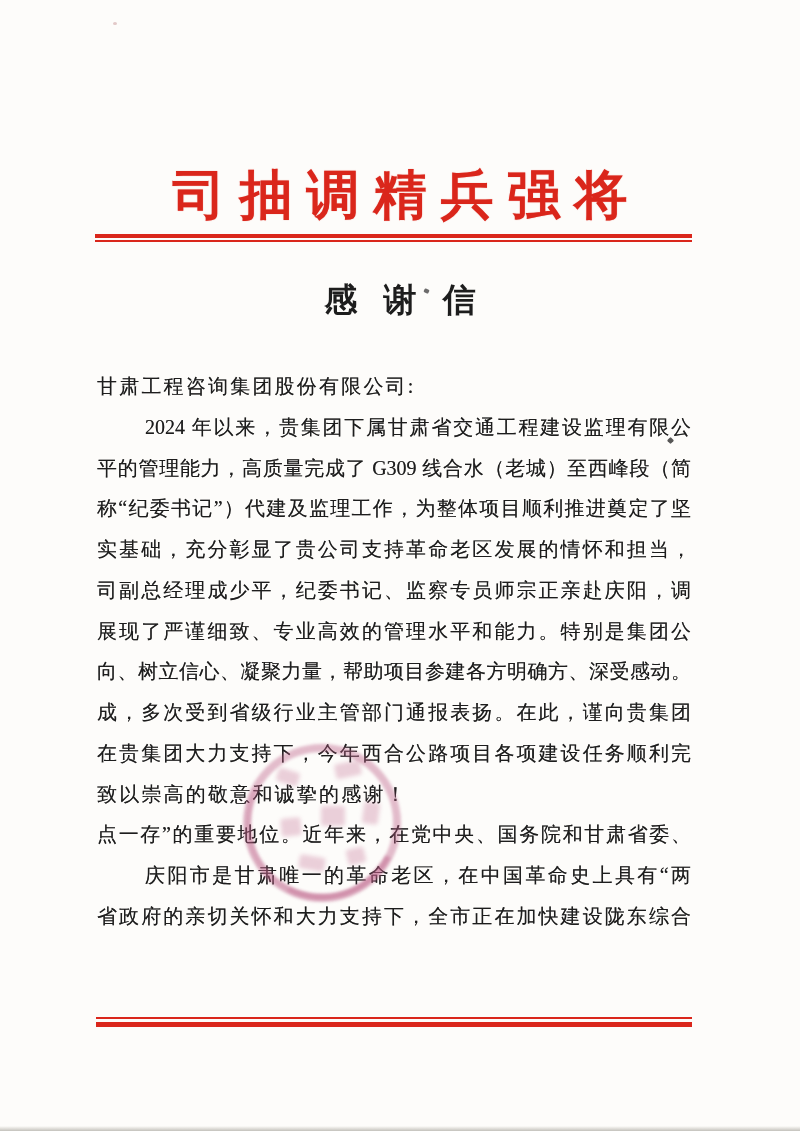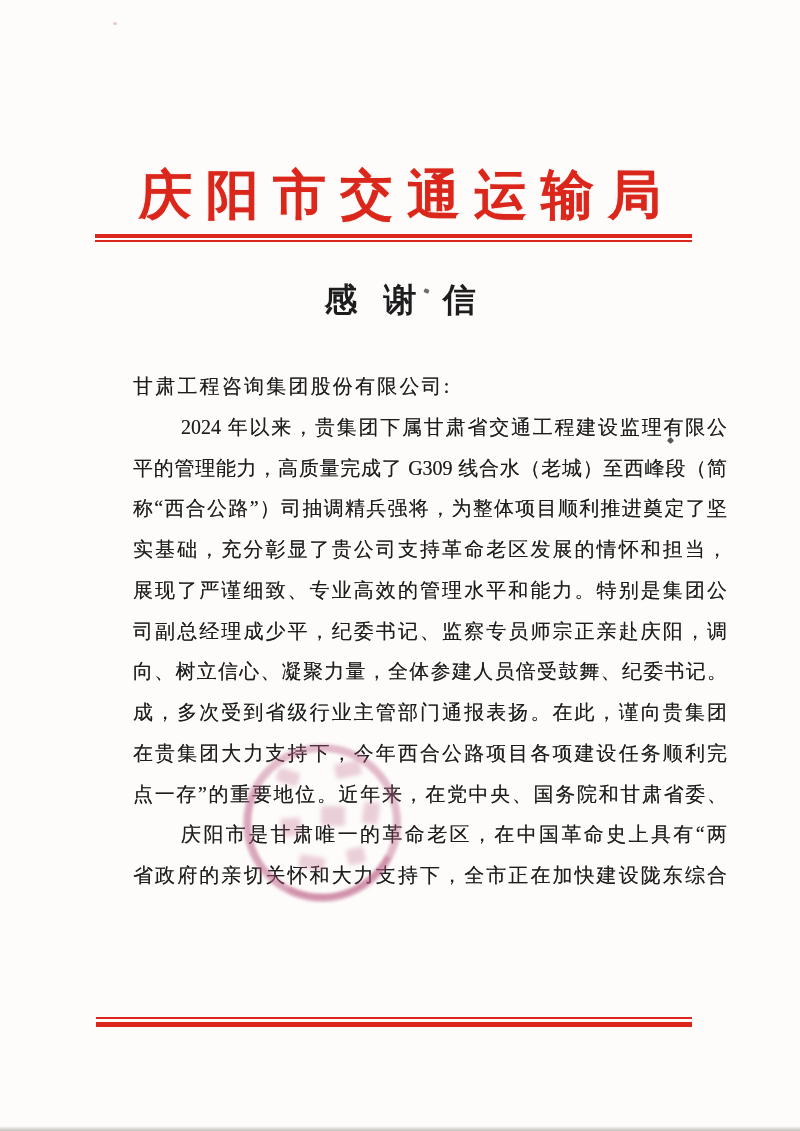--- a/index.html
+++ b/index.html
@@ -35,21 +35,20 @@
     letter-spacing:9px;padding-left:9px;box-sizing:border-box;
     color:var(--ink,#1d1d1d);
     white-space:nowrap;
   }
   
   .body-text{
     position:absolute;top:366px;left:97px;width:594px;
     font-size:20px;line-height:40.78px;
     color:var(--ink,#1d1d1d);
     text-shadow:0 0 .4px rgba(0,0,0,.55);
-    margin-left:36px;
   }
   .salutation{
     letter-spacing:2.2px;
     white-space:nowrap;
   }
   .line{
     text-align:justify;
     text-align-last:justify;
     word-break:break-all;
     height:40.78px;overflow:visible;
@@ -111,37 +110,38 @@
   .scan-edge{
     position:absolute;left:0;bottom:0;width:800px;height:5px;
     background:linear-gradient(to bottom,rgba(0,0,0,0) 0%,#dedcd7 55%,#c3c1bb 100%);
   }
 </style>
 </head>
 <body>
 
 <div class="page">
 
-  <div class="org-name">庆阳市交通运输局</div>
+  <div class="org-name">司抽调精兵强将</div>
 
   <div class="header-rule"></div>
 
   <div class="doc-title">感 谢 信</div>
 
   <div class="body-text">
     <div class="salutation">甘肃工程咨询集团股份有限公司:</div>
     <div class="line indent">2024 年以来，贵集团下属甘肃省交通工程建设监理有限公</div>
     <div class="line">平的管理能力，高质量完成了 G309 线合水（老城）至西峰段（简</div>
-    <div class="line">称“西合公路”）司抽调精兵强将，为整体项目顺利推进奠定了坚</div>
+    <div class="line">称“纪委书记”）代建及监理工作，为整体项目顺利推进奠定了坚</div>
     <div class="line">实基础，充分彰显了贵公司支持革命老区发展的情怀和担当，</div>
+    <div class="line">司副总经理成少平，纪委书记、监察专员师宗正亲赴庆阳，调</div>
     <div class="line">展现了严谨细致、专业高效的管理水平和能力。特别是集团公</div>
-    <div class="line">司副总经理成少平，纪委书记、监察专员师宗正亲赴庆阳，调</div>
-    <div class="line">向、树立信心、凝聚力量，全体参建人员倍受鼓舞、纪委书记。</div>
+    <div class="line">向、树立信心、凝聚力量，帮助项目参建各方明确方、深受感动。</div>
     <div class="line">成，多次受到省级行业主管部门通报表扬。在此，谨向贵集团</div>
     <div class="line">在贵集团大力支持下，今年西合公路项目各项建设任务顺利完</div>
+    <div class="line para-end">致以崇高的敬意和诚挚的感谢！</div>
     <div class="line">点一存”的重要地位。近年来，在党中央、国务院和甘肃省委、</div>
     <div class="line indent">庆阳市是甘肃唯一的革命老区，在中国革命史上具有“两</div>
     <div class="line">省政府的亲切关怀和大力支持下，全市正在加快建设陇东综合</div>
   </div>
 
   <div class="seal">
     <div class="ring"></div>
     <div class="ring2"></div>
     <div class="mark m1"></div>
     <div class="mark m2"></div>

